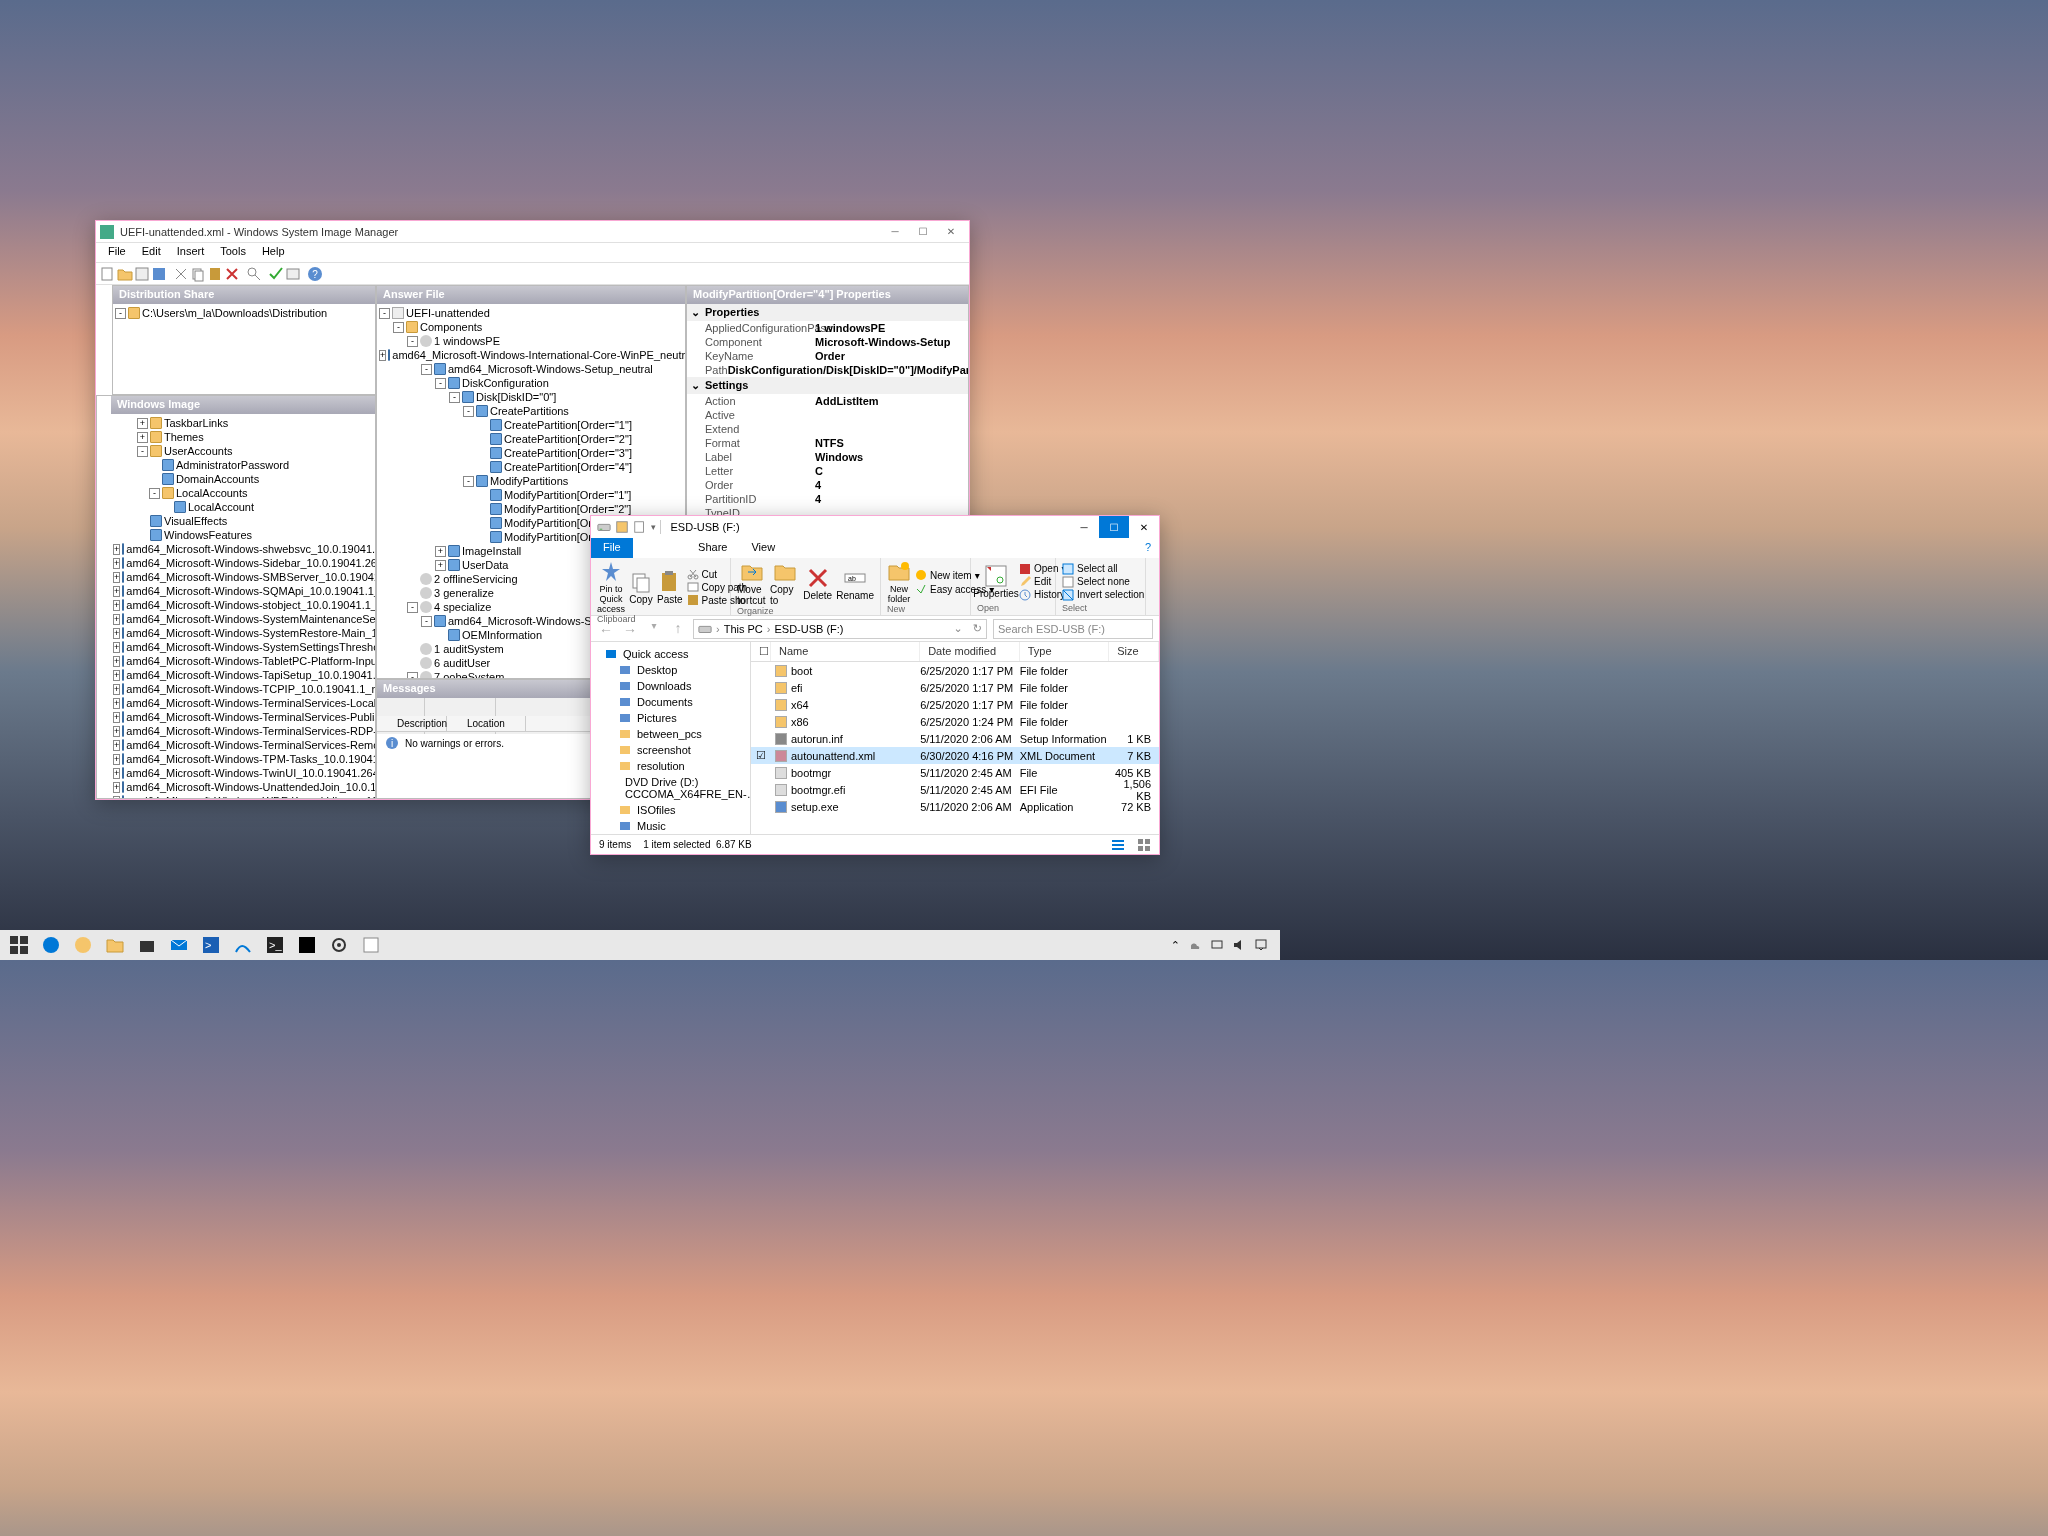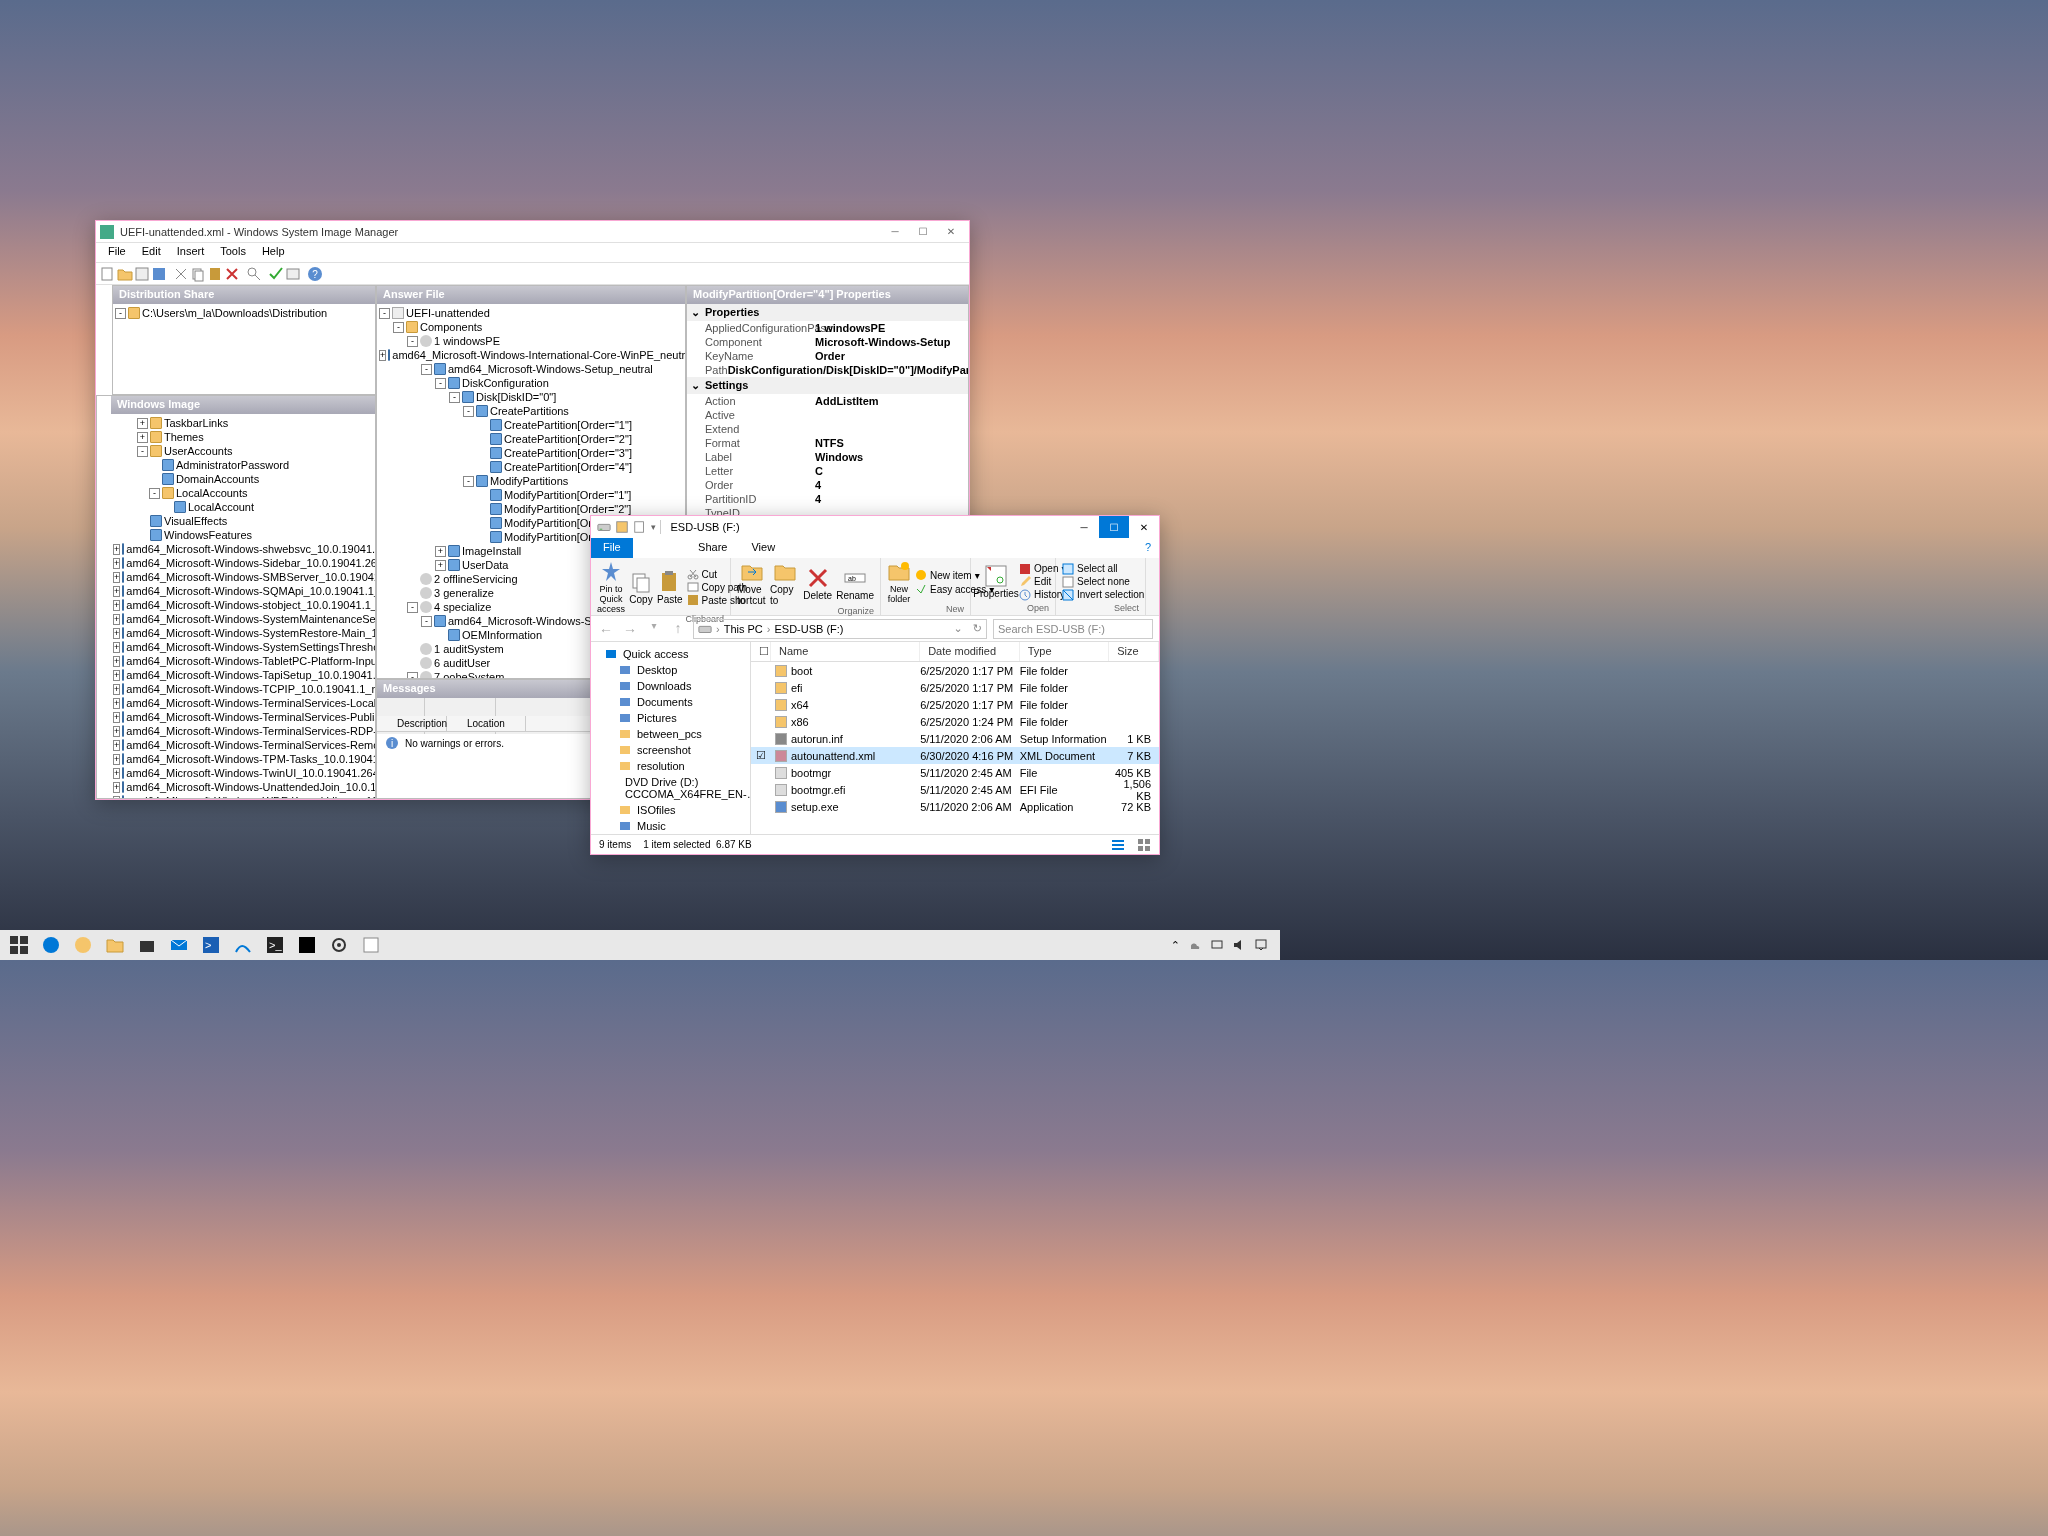--- a/index.html
+++ b/index.html
@@ -46,21 +46,21 @@
 .exp-title { margin-left: 10px; font-size: 11px; flex: 1; }
 .exp-winbtns { display: flex; }
 .exp-winbtn { width: 30px; height: 22px; display: flex; align-items: center; justify-content: center; font-size: 10px; }
 .exp-winbtn.close { background: #fff; }
 .ribbon-tabs { height: 20px; display: flex; font-size: 11px; }
 .ribbon-tabs .tab { padding: 3px 12px; }
 .ribbon-tabs .tab.file { background: #0078d7; color: #fff; }
 .ribbon-tabs .tab.active { border-bottom: 2px solid #0078d7; color: #0078d7; margin-top: 40px; }
 .ribbon { height: 58px; background: #f5f5f5; border-bottom: 1px solid #ddd; display: flex; font-size: 10px; }
 .rgroup { border-right: 1px solid #ddd; display: flex; flex-direction: column; justify-content: space-between; padding: 2px 6px; }
-.rgroup-title { text-align: right; color: #666; font-size: 9px; }
+.rgroup-title { text-align: left; color: #666; font-size: 9px; }
 .rgroup-body { flex: 1; display: flex; align-items: center; gap: 4px; }
 .rbtn-lg { display: flex; flex-direction: column; align-items: center; width: 38px; }
 .rbtn-lg .ri { width: 24px; height: 24px; }
 .rbtn-sm { display: flex; align-items: center; gap: 3px; white-space: nowrap; }
 .rbtn-sm .ri { width: 12px; height: 12px; }
 .addrbar { height: 26px; display: flex; align-items: center; padding: 2px 6px; gap: 6px; border-bottom: 1px solid #ddd; }
 .navbtn { width: 18px; height: 18px; color: #aaa; font-size: 14px; text-align: center; }
 .breadcrumb { flex: 1; border: 1px solid #ccc; height: 20px; display: flex; align-items: center; padding: 0 4px; font-size: 11px; gap: 4px; }
 .searchbox { width: 160px; border: 1px solid #ccc; height: 20px; padding: 0 4px; font-size: 11px; color: #888; display: flex; align-items: center; }
 .exp-body { flex: 1; display: flex; overflow: hidden; }

